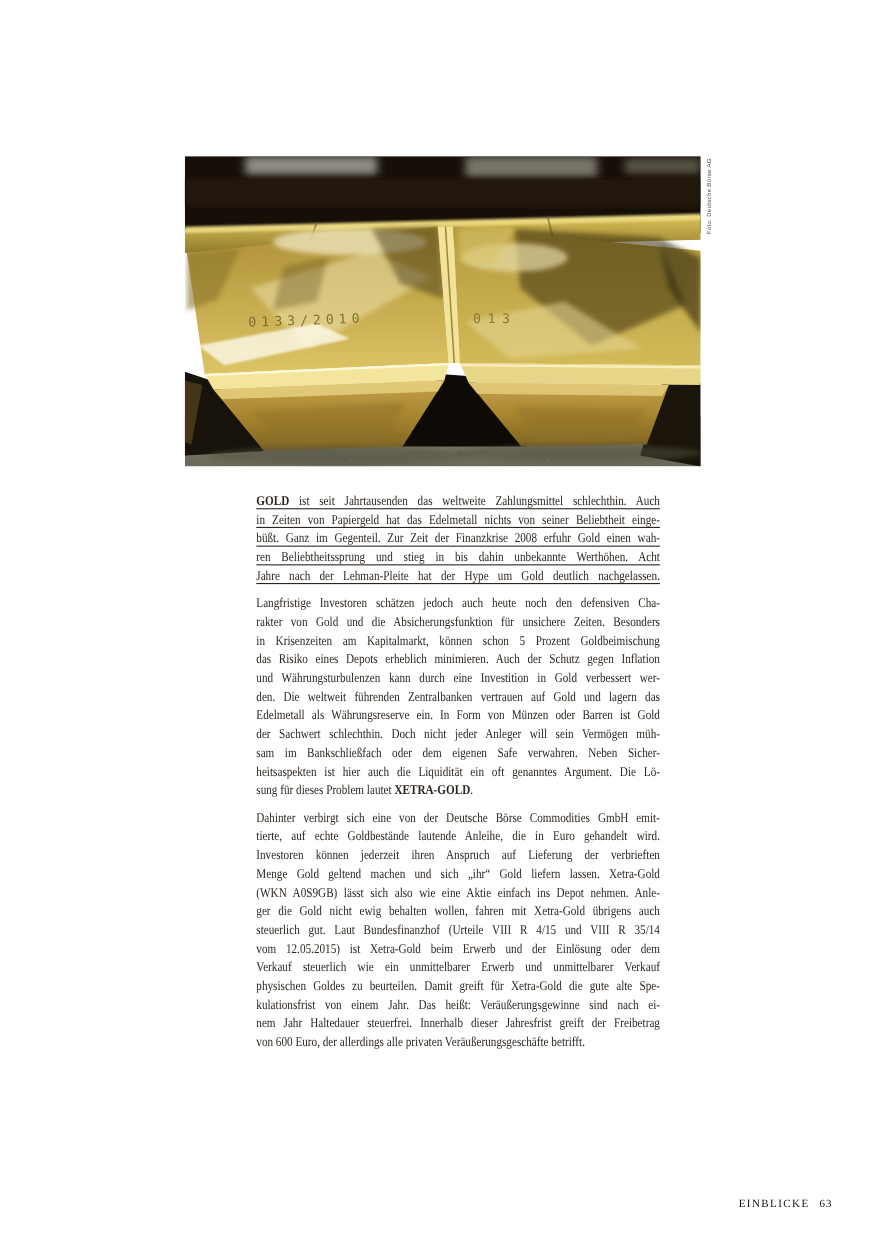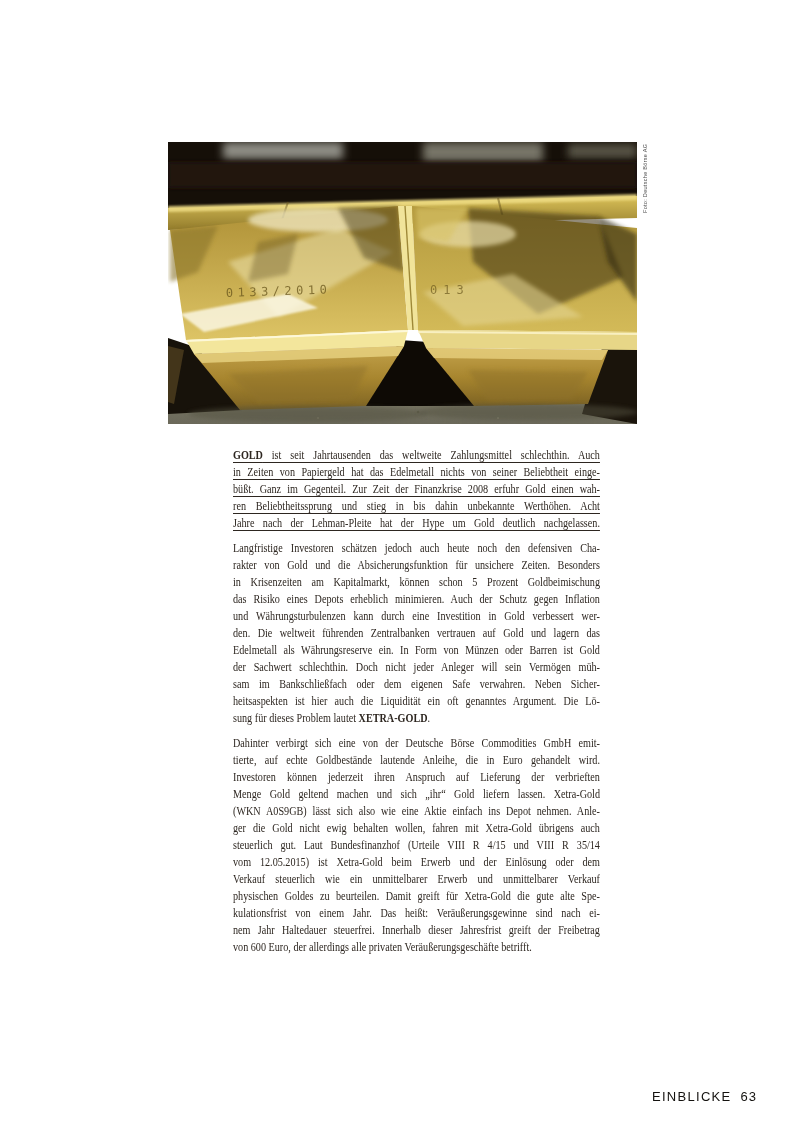--- a/index.html
+++ b/index.html
@@ -28,21 +28,21 @@
   .line.last-line{text-align-last:left;}
   .underlined .line{
     text-decoration:underline;
     text-decoration-thickness:0.8px;
     text-underline-offset:3px;
   }
   .b{font-weight:bold;}
   
   .footer{
     position:absolute;top:1089px;right:38px;
-    font-family:Liberation Sans, sans-serif;font-size:13px;color:#14120f;
+    font-family:Liberation Serif, serif;font-size:10px;color:#14120f;
     letter-spacing:1.3px;white-space:nowrap;
   }
   .footer .pagenum{margin-left:9px;letter-spacing:1px;}
 </style>
 </head>
 <body>
 
 <div class="page">
 
   <div class="photo-wrap">

